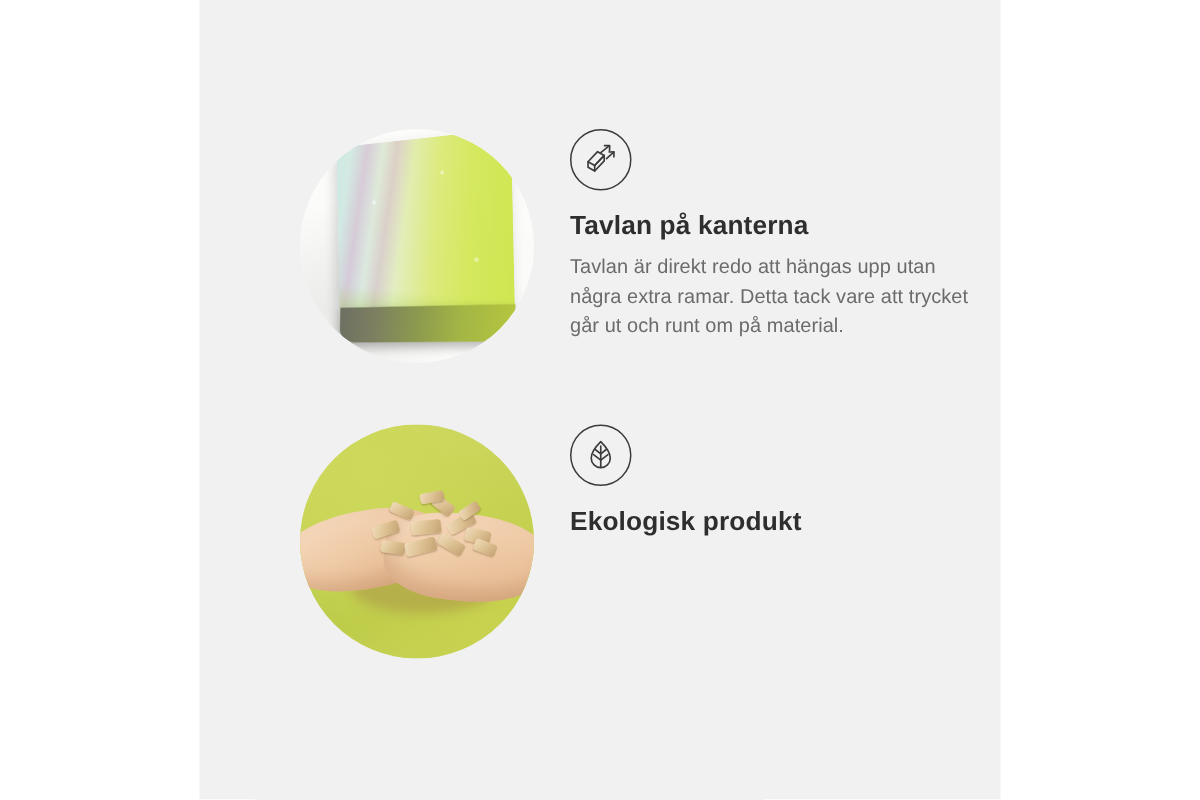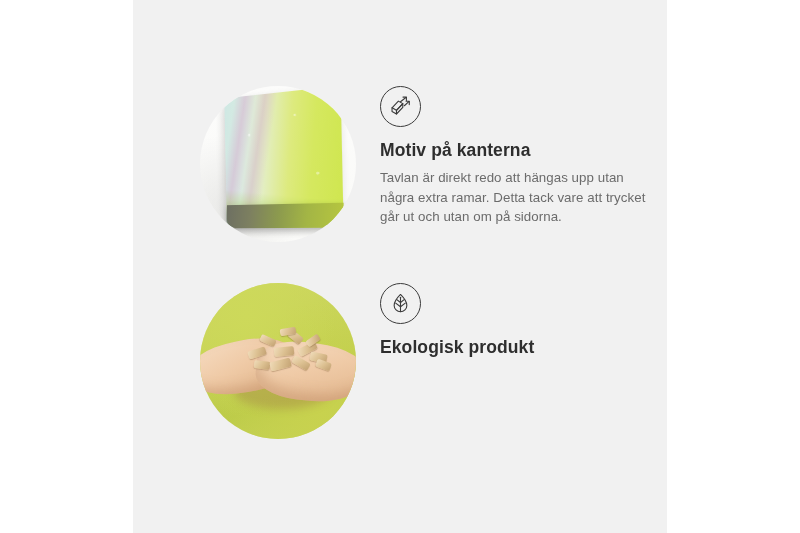--- a/index.html
+++ b/index.html
@@ -185,22 +185,22 @@
           <svg width="25" height="25" viewBox="0 0 26 26" fill="none" stroke="#3b3b3b" stroke-width="1.15" stroke-linecap="round" stroke-linejoin="round">
             <path d="M4.2 14.4 L10.8 7.4 L15.4 10.0 L8.8 17.0 Z"></path>
             <path d="M4.2 14.4 L4.2 18.2 L8.8 20.8 L8.8 17.0"></path>
             <path d="M8.8 17.0 L15.4 10.0 L15.4 13.8 L8.8 20.8"></path>
             <path d="M13.0 8.0 L18.6 3.6"></path>
             <path d="M15.6 3.2 L19.2 3.1 L19.1 6.7"></path>
             <path d="M17.0 12.2 L21.6 8.0"></path>
             <path d="M18.8 7.6 L22.2 7.5 L22.1 11.0"></path>
           </svg>
         </div>
-        <div class="feature-title">Motiv på kanterna</div>
-        <div class="feature-body">Tavlan är direkt redo att hängas upp utan några extra ramar. Detta tack vare att trycket går ut och utan om på sidorna.</div>
+        <div class="feature-title">Tavlan på kanterna</div>
+        <div class="feature-body">Tavlan är direkt redo att hängas upp utan några extra ramar. Detta tack vare att trycket går ut och runt om på material.</div>
       </div>
     </div>
 
     <div class="feature" id="feature-eco">
 
       <div class="photo eco-photo">
         <div class="inner">
           <div class="palm-shadow"></div>
           <div class="hand hand-left"></div>
           <div class="hand hand-right"></div>

